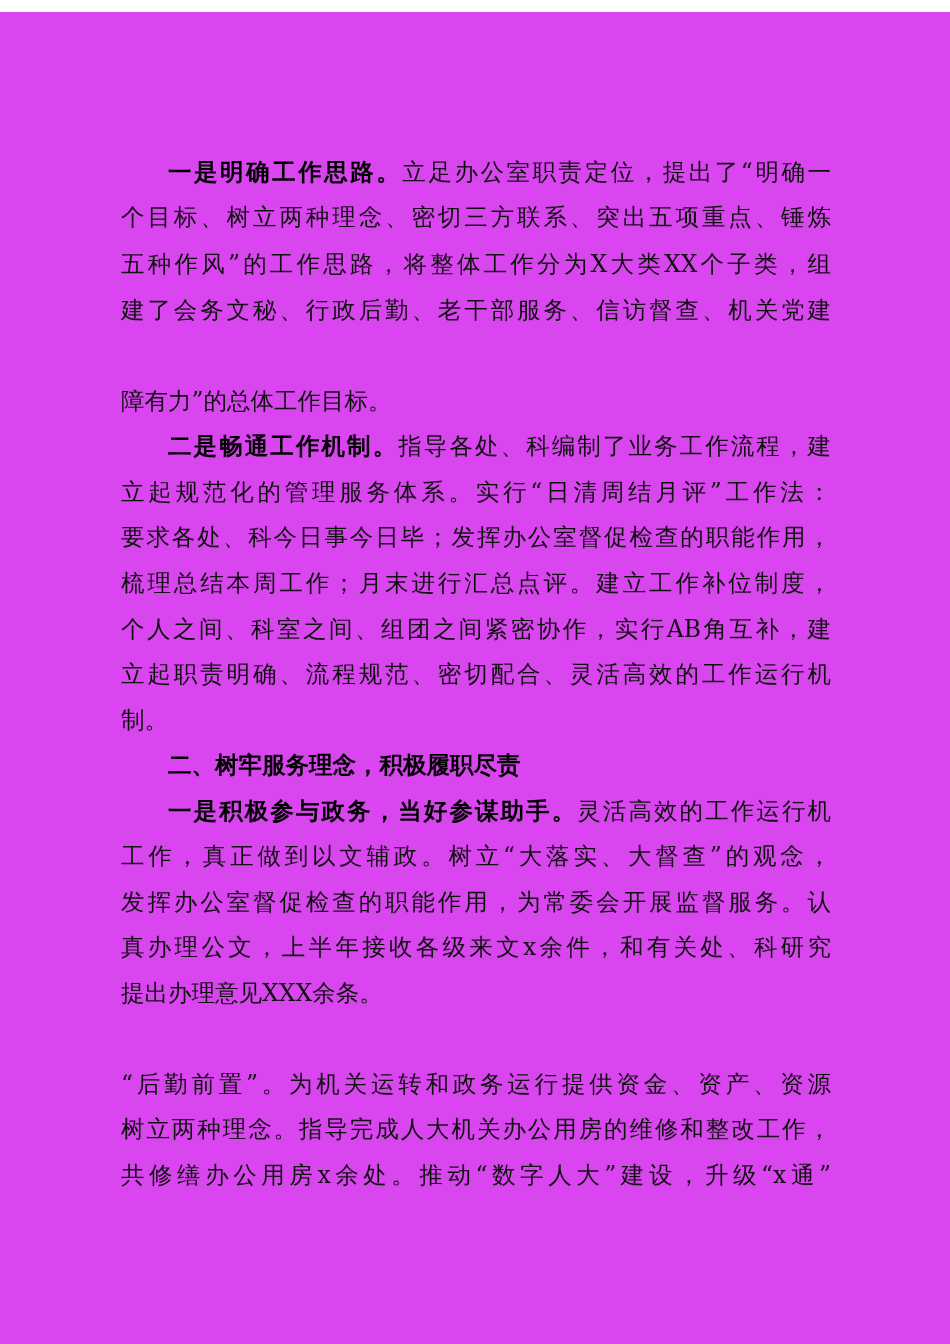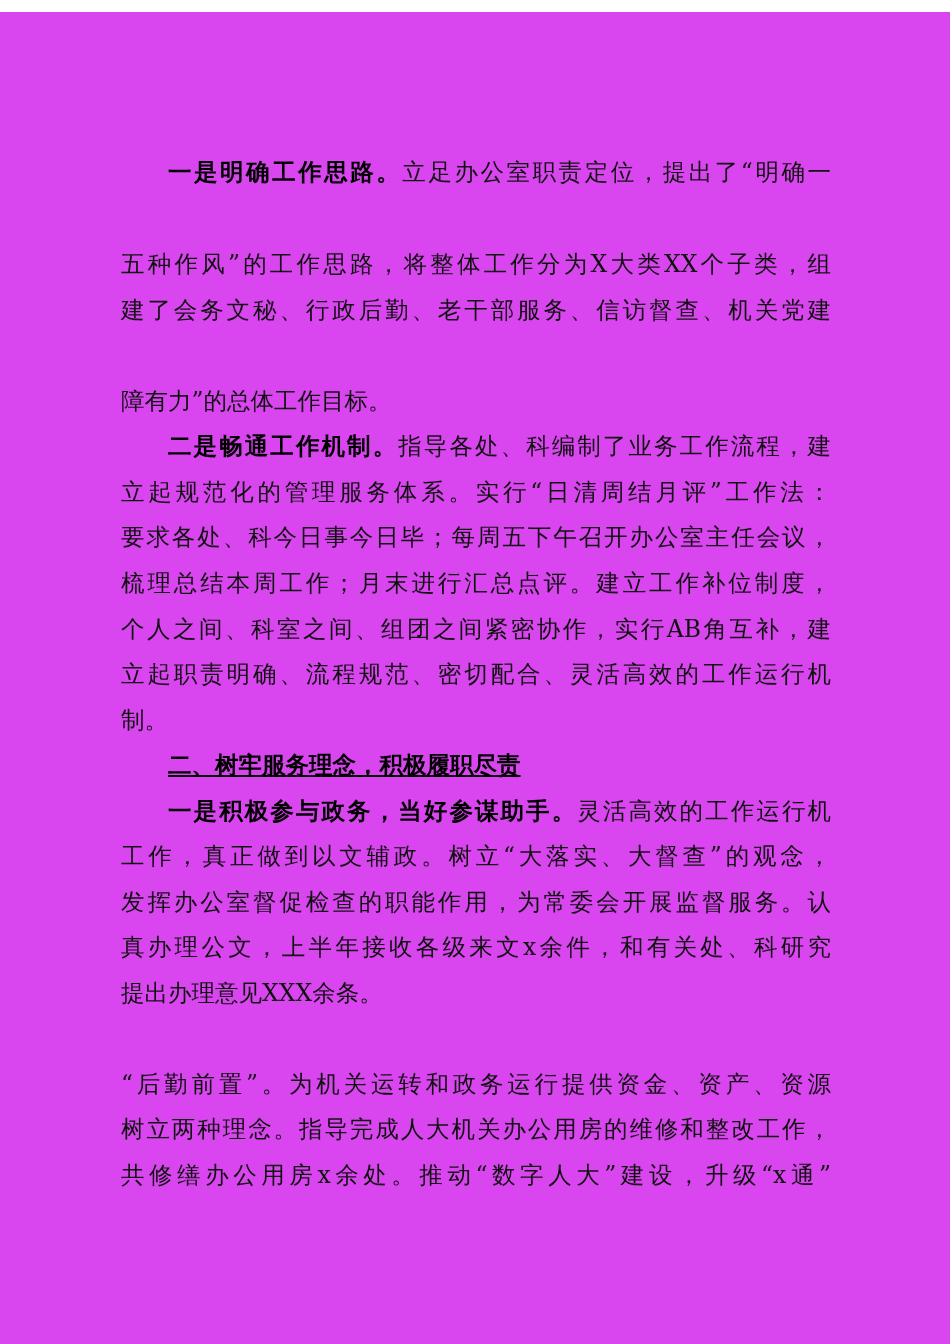--- a/index.html
+++ b/index.html
@@ -19,37 +19,37 @@
     text-align-last: justify;
     letter-spacing: 0px;
   }
   .line.last { text-align-last: left; }
   .lead { font-family: "DejaVu Sans", "Liberation Sans", sans-serif; font-weight: bold; color: #000; }
   .heading {
     font-family: "DejaVu Sans", "Liberation Sans", sans-serif;
     font-weight: bold;
     color: #000;
     text-align-last: left;
-    text-decoration: underline;
   }
   .indent { padding-left: 47px; width: 663px; }
 </style>
 </head>
 <body>
 
 <div class="page">
 
   <div class="line indent" style="top:140px"><span class="lead">一是明确工作思路。</span><span>立足办公室职责定位，提出了“明确一</span></div>
+  <div class="line" style="top:185px">个目标、树立两种理念、密切三方联系、突出五项重点、锤炼</div>
   <div class="line" style="top:232px">五种作风”的工作思路，将整体工作分为X大类XX个子类，组</div>
   <div class="line" style="top:278px">建了会务文秘、行政后勤、老干部服务、信访督查、机关党建</div>
   <div class="line last" style="top:369px">障有力”的总体工作目标。</div>
 
   <div class="line indent" style="top:414px"><span class="lead">二是畅通工作机制。</span><span>指导各处、科编制了业务工作流程，建</span></div>
   <div class="line" style="top:460px">立起规范化的管理服务体系。实行“日清周结月评”工作法：</div>
-  <div class="line" style="top:505px">要求各处、科今日事今日毕；每周五下午召开办公室主任会议，</div>
+  <div class="line" style="top:505px">要求各处、科今日事今日毕；发挥办公室督促检查的职能作用，</div>
   <div class="line" style="top:551px">梳理总结本周工作；月末进行汇总点评。建立工作补位制度，</div>
   <div class="line" style="top:597px">个人之间、科室之间、组团之间紧密协作，实行AB角互补，建</div>
   <div class="line" style="top:642px">立起职责明确、流程规范、密切配合、灵活高效的工作运行机</div>
   <div class="line last" style="top:688px">制。</div>
 
   <div class="line heading indent" style="top:733px">二、树牢服务理念，积极履职尽责</div>
 
   <div class="line indent" style="top:779px"><span class="lead">一是积极参与政务，当好参谋助手。</span><span>灵活高效的工作运行机</span></div>
   <div class="line" style="top:870px">发挥办公室督促检查的职能作用，为常委会开展监督服务。认</div>
   <div class="line" style="top:824px">工作，真正做到以文辅政。树立“大落实、大督查”的观念，</div>

